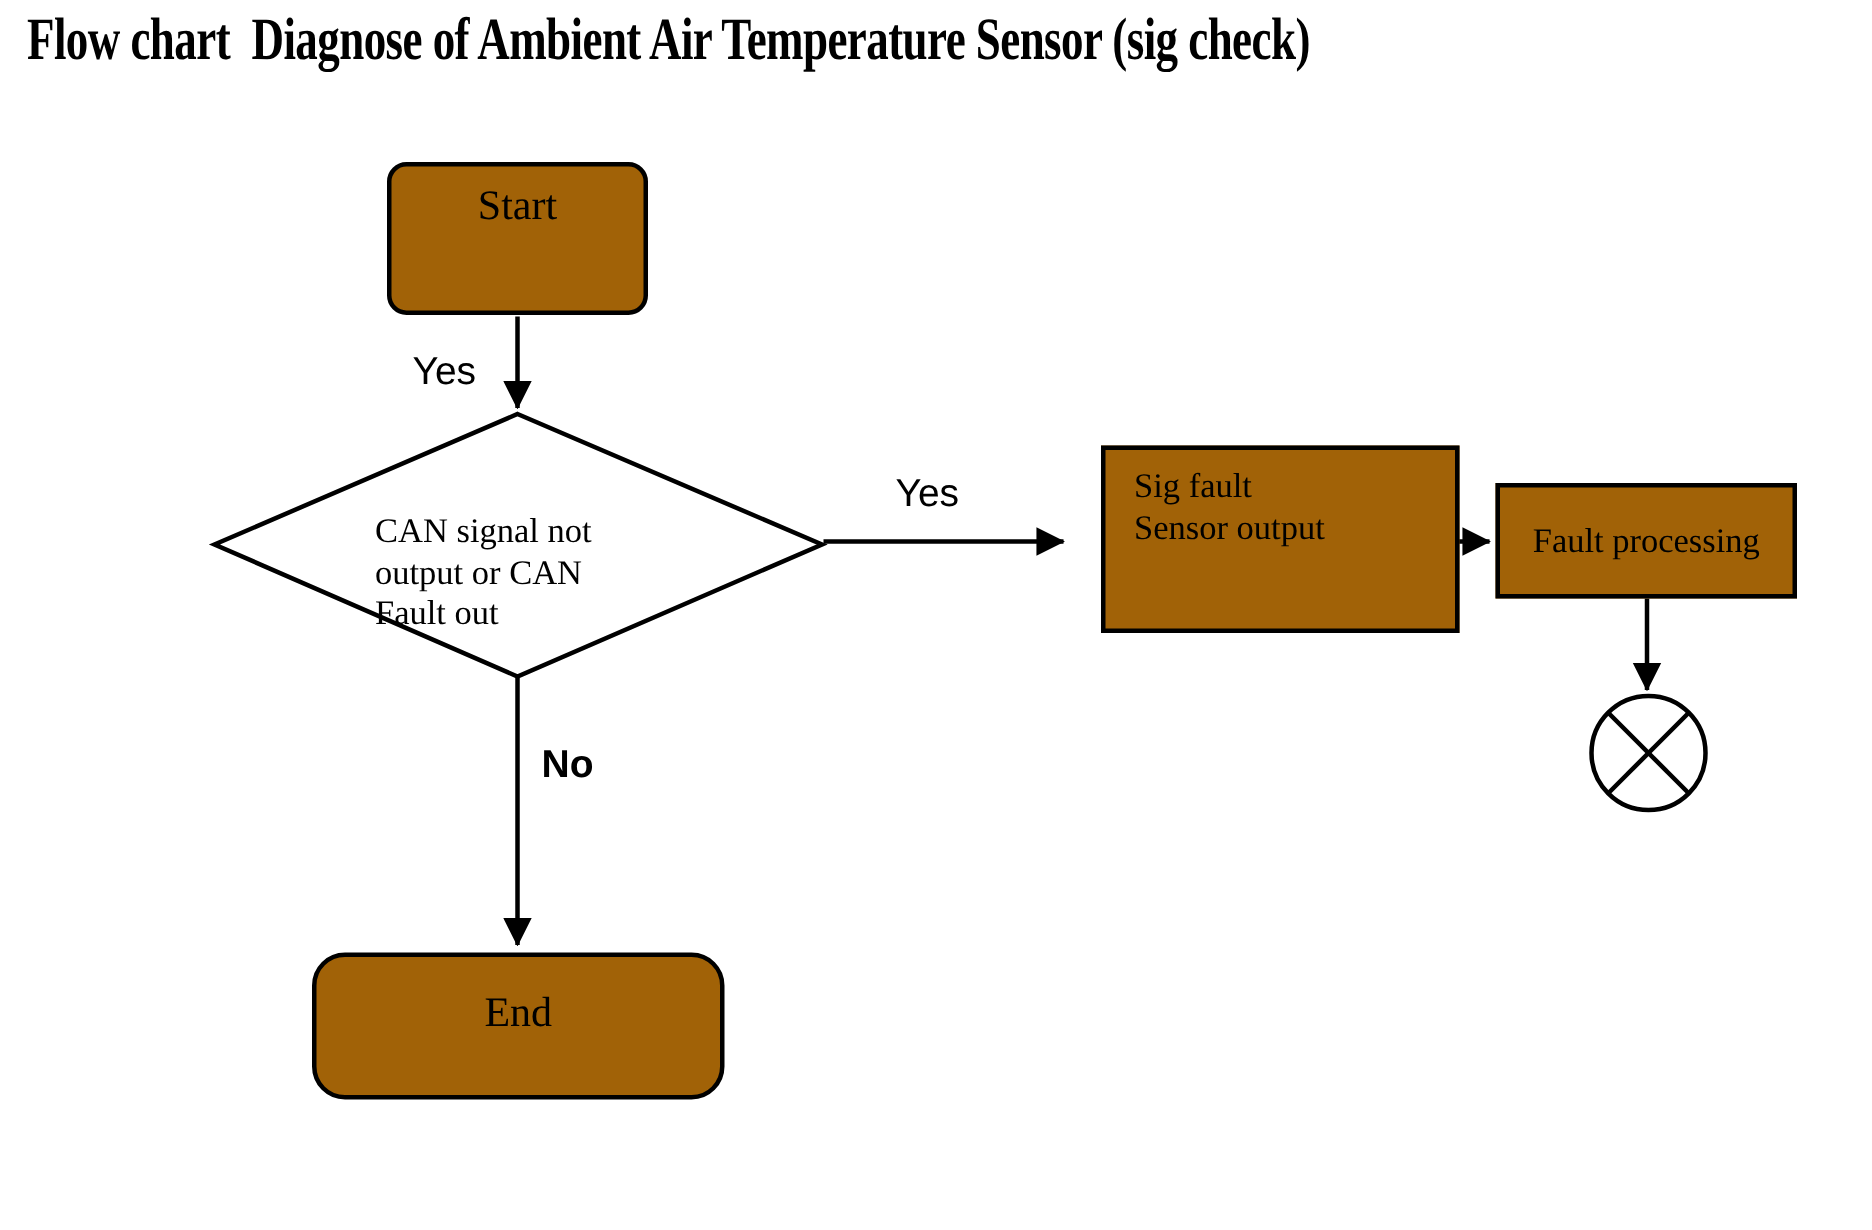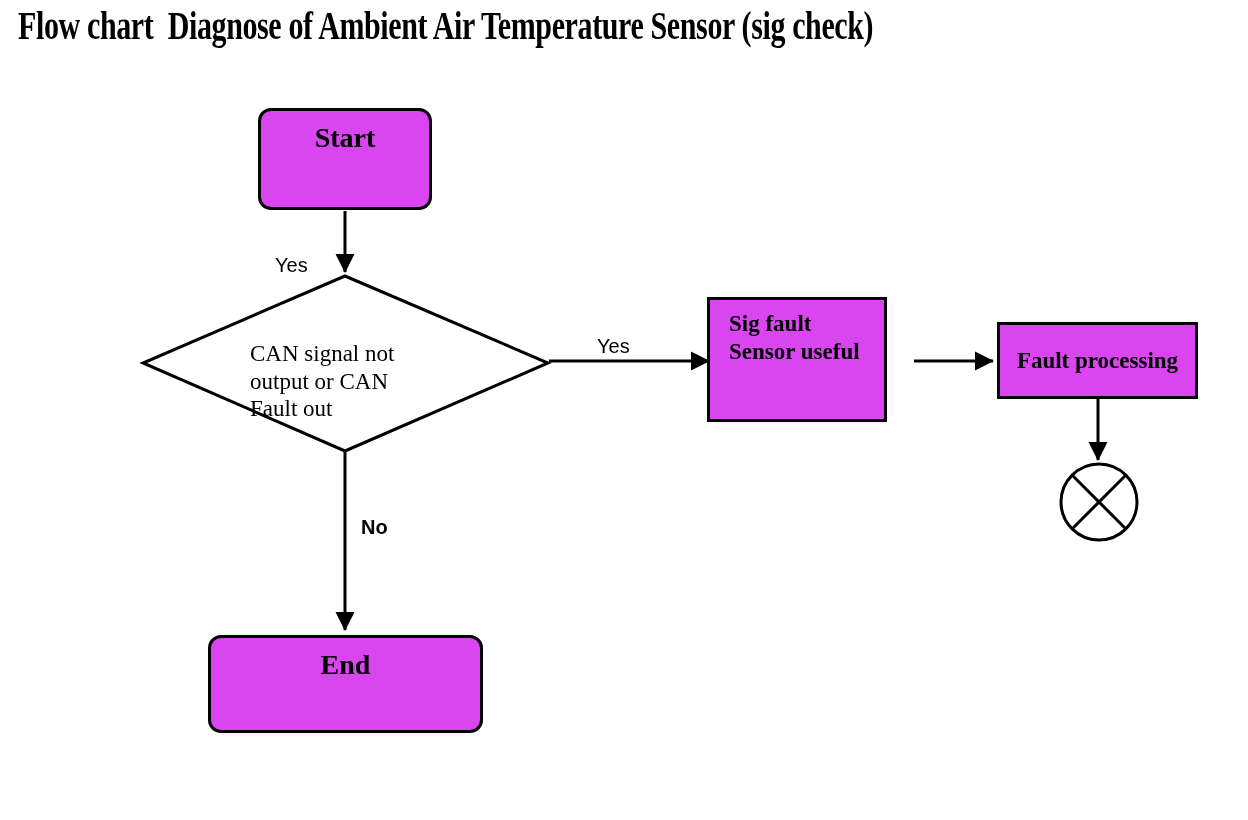--- a/index.html
+++ b/index.html
@@ -32,61 +32,59 @@
   }
   .shapes-svg {
     position: absolute;
     left: 0;
     top: 0;
   }
   .node {
     position: absolute;
     box-sizing: border-box;
     border: 3px solid #000000;
-    background: #d946ef;
+    background: #a16207;
     font-family: "Liberation Serif", serif;
-    font-weight: bold;
   }
   .terminator {
     border-radius: 13px;
     text-align: center;
     font-size: 28px;
     line-height: 30px;
   }
   .node-start { left: 258px; top: 108px; width: 174px; height: 102px; padding-top: 12px; }
-  .node-end   { left: 208px; top: 635px; width: 275px; height:  98px; padding-top: 12px; }
+  .node-end   { left: 208px; top: 635px; width: 275px; height:  98px; padding-top: 23px; border-radius: 22px; }
   .process {
     font-size: 23px;
     line-height: 27.5px;
   }
   .node-sig-fault {
-    left: 707px; top: 297px; width: 180px; height: 125px;
+    left: 734px; top: 297px; width: 239px; height: 125px;
     padding: 10px 0 0 19px;
   }
   .node-fault-processing {
     left: 997px; top: 322px; width: 201px; height: 77px;
     display: flex;
     align-items: center;
     justify-content: center;
   }
   .decision-label {
     position: absolute;
     left: 250px;
     top: 340px;
     font-size: 23px;
     line-height: 27.5px;
     white-space: nowrap;
   }
   .edge-label {
     position: absolute;
     font-family: "Liberation Sans", sans-serif;
-    font-size: 20px;
+    font-size: 26px;
     line-height: 24px;
     white-space: nowrap;
-    margin-top: 18px;
   }
   .label-yes-1 { left: 275px; top: 235px; }
   .label-yes-2 { left: 597px; top: 316px; }
   .label-no    { left: 361px; top: 497px; font-weight: bold; }
 </style>
 </head>
 <body>
 
 <div class="canvas">
 
@@ -119,21 +117,21 @@
   </div>
 
   <div class="decision-label">
     <div>CAN signal not</div>
     <div>output or CAN</div>
     <div>Fault out</div>
   </div>
 
   <div class="node process node-sig-fault">
     <div>Sig fault</div>
-    <div>Sensor useful</div>
+    <div>Sensor output</div>
   </div>
 
   <div class="node process node-fault-processing">
     <span>Fault processing</span>
   </div>
 
   <div class="node terminator node-end">
     <span>End</span>
   </div>
 

